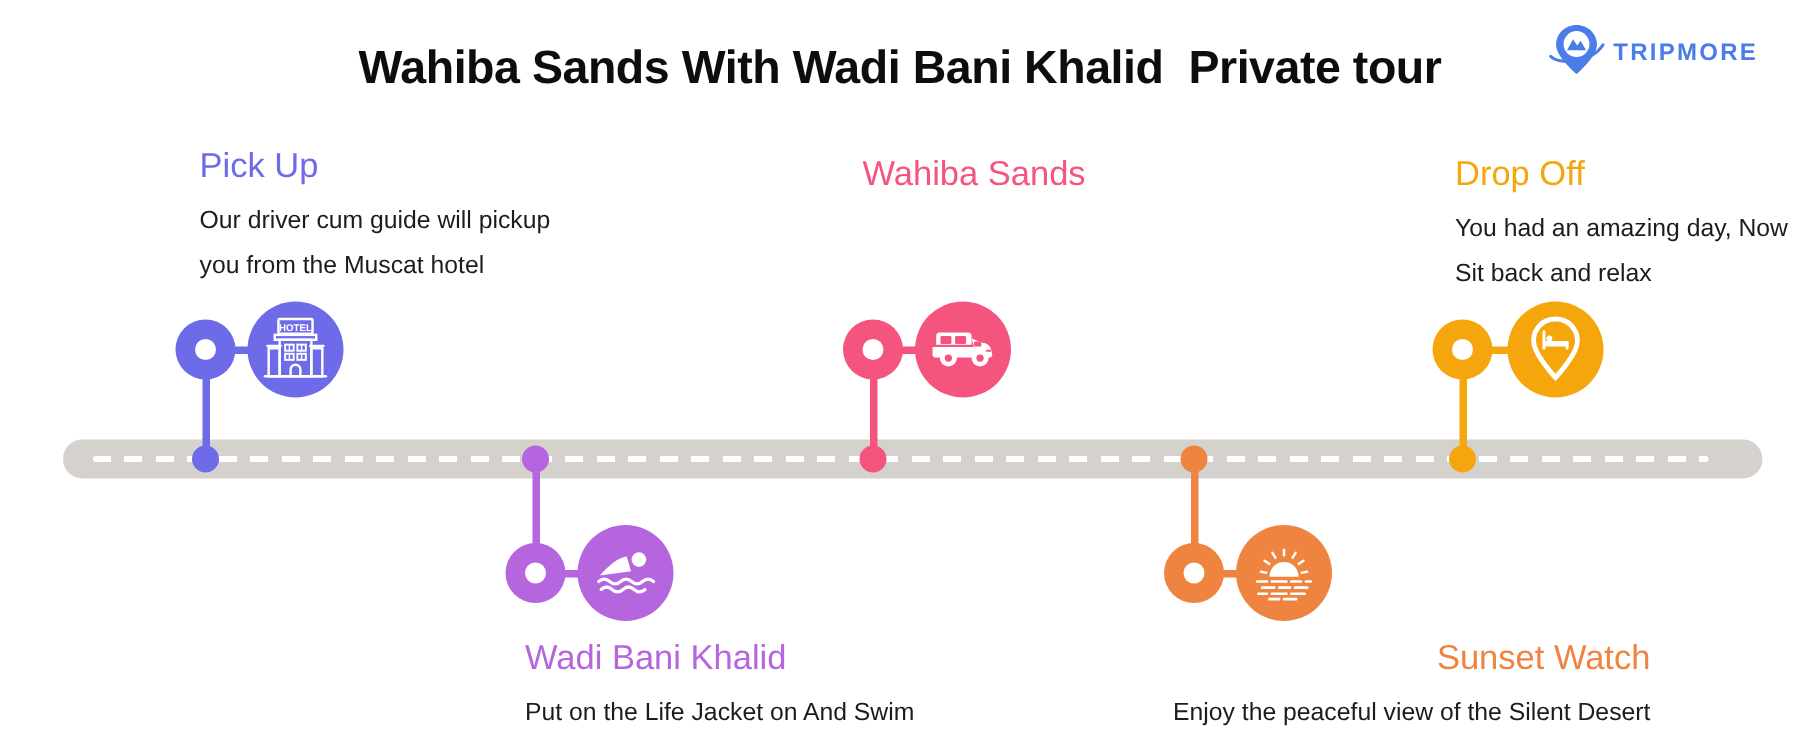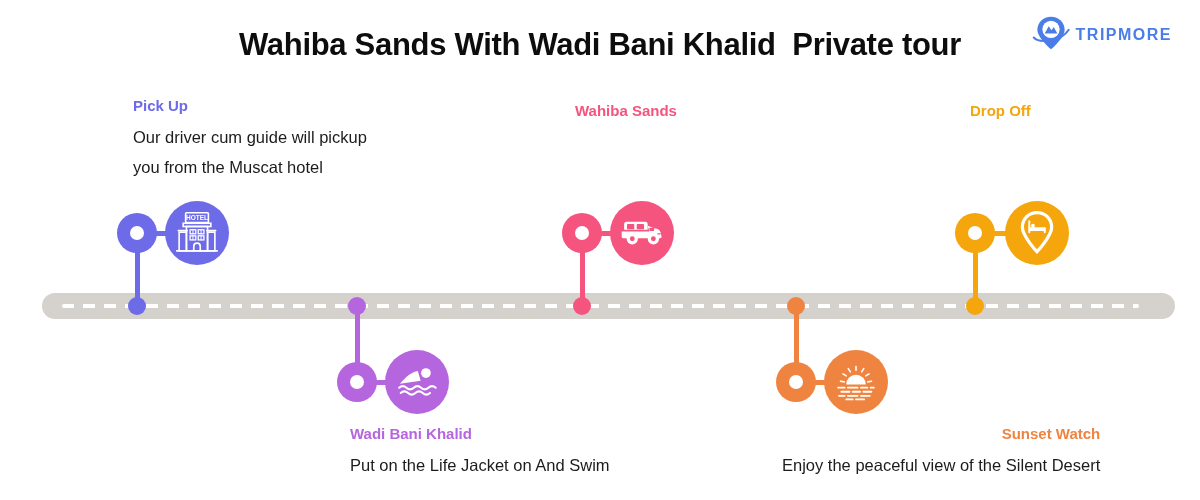--- a/index.html
+++ b/index.html
@@ -40,21 +40,21 @@
     position:absolute; width:64px; height:64px; border-radius:50%; z-index:3;
     display:flex; align-items:center; justify-content:center;
   }
   .icon-circle svg { width:52px; height:52px; display:block; }
   .shine {
     position:absolute; right:1px; bottom:1px; width:26px; height:26px; border-radius:50%;
     border:3px solid transparent; border-bottom-color:rgba(255,255,255,0.35);
     transform:rotate(-38deg);
   }
   .step-text { position:absolute; z-index:4; }
-  .step-title { font-size:15px; font-weight:700; margin-bottom:9px; }
+  .step-title { font-size:23px; font-weight:400; margin-bottom:9px; }
   .step-desc { font-size:16.5px; color:#1c1c1e; line-height:1.8; }
 </style>
 </head>
 <body>
 
 <div class="canvas">
 
   <h1 class="page-title">Wahiba Sands With Wadi Bani Khalid  Private tour</h1>
 
   <div class="brand">
@@ -188,20 +188,21 @@
           <path d="M20,53.5 h8 M32,53.5 h10"></path>
         </g>
       </svg>
       <div class="shine"></div>
     </div>
   </div>
 
   <div>
     <div class="step-text" style="left:970px; top:102px;">
       <div class="step-title" style="color: rgb(245, 166, 13);">Drop Off</div>
+      <div class="step-desc" style="max-width:228px;">You had an amazing day, Now Sit back and relax</div>
     </div>
     <div class="dot" style="left: 966px; top: 297px; background: rgb(245, 166, 13);"></div>
     <div class="stem" style="left: 972.5px; top: 233px; height: 73px; background: rgb(245, 166, 13);"></div>
     <div class="donut" style="left: 955px; top: 213px; background: rgb(245, 166, 13);">
       <div class="donut-hole"></div>
     </div>
     <div class="link-line" style="left: 993px; top: 230.5px; background: rgb(245, 166, 13);"></div>
     <div class="icon-circle" style="left: 1005px; top: 201px; background: rgb(245, 166, 13); color: rgb(245, 166, 13);">
       <svg viewBox="0 0 64 64">
         <path d="M32,7 C42.5,7 50,15 50,25 C50,36 32,55 32,55 C32,55 14,36 14,25 C14,15 21.5,7 32,7 Z" fill="none" stroke="#ffffff" stroke-width="4"></path>

